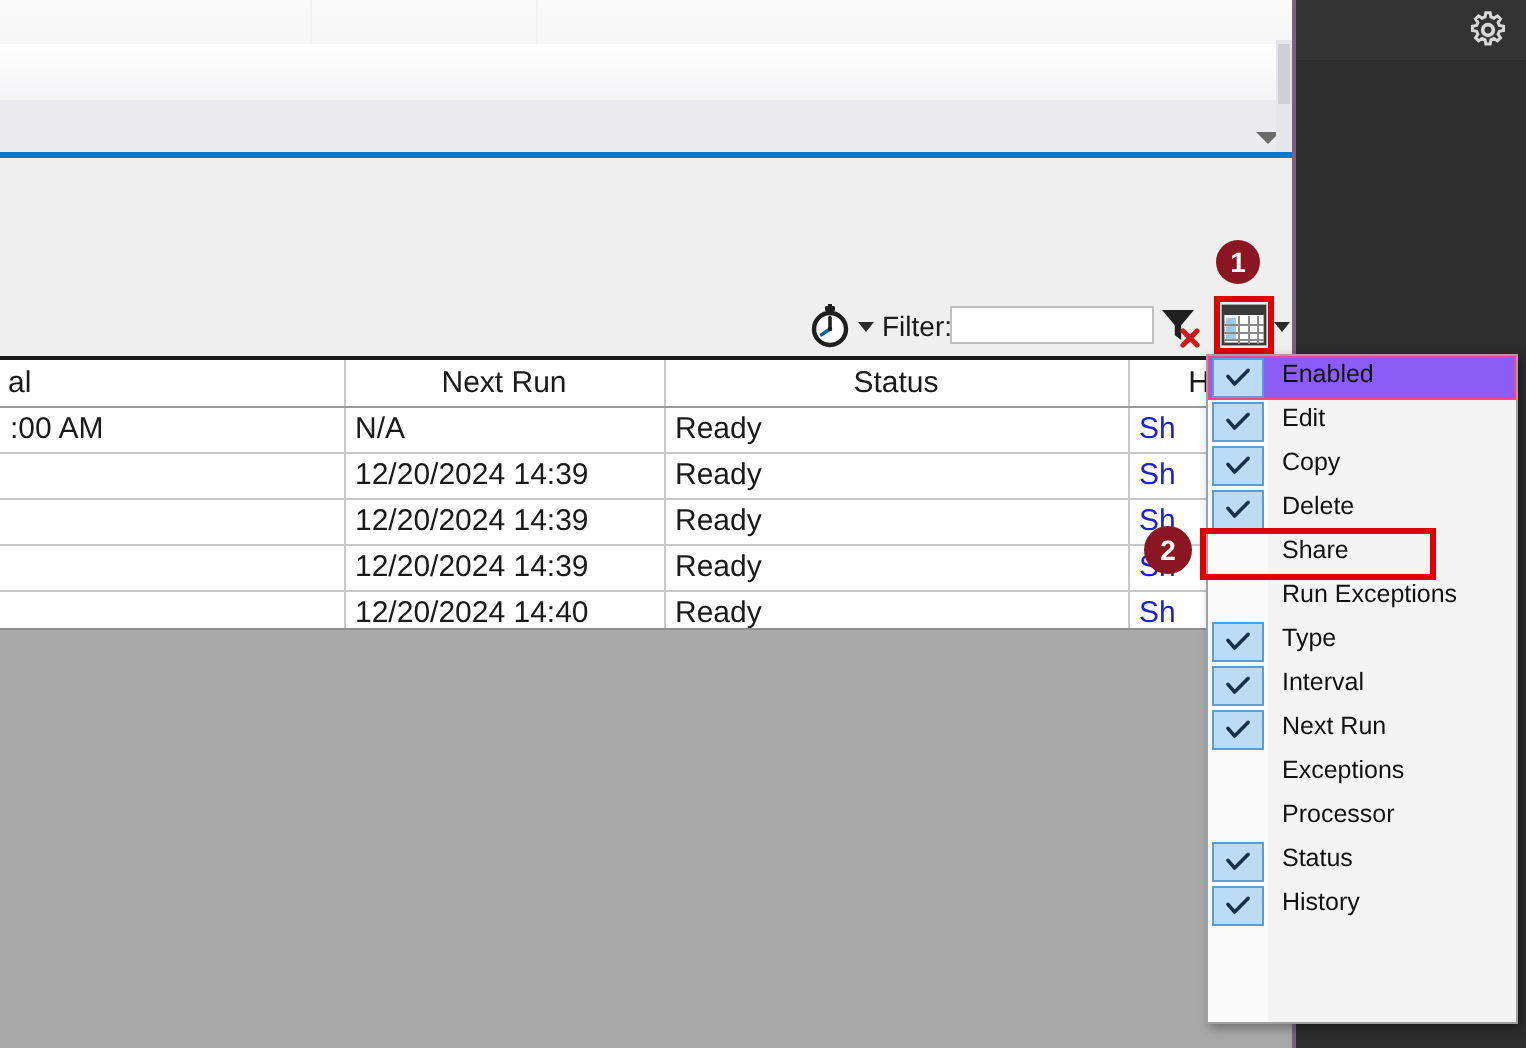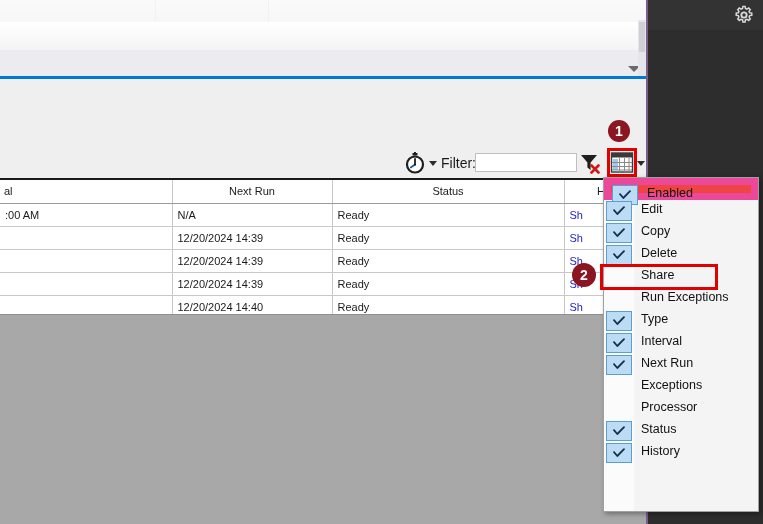--- a/index.html
+++ b/index.html
@@ -133,21 +133,21 @@
     border-top: 5px solid #2b2b2b;
   }
 
   
   .table-wrap {
     position: absolute; left: 0; top: 178px; width: 646px; height: 137px;
     background: #ffffff; overflow: hidden;
   }
   table.grid {
     width: 646px; border-collapse: collapse; table-layout: fixed;
-    font-size: 11px; color: #1a1a1a;
+    font-size: 15px; color: #1a1a1a;
   }
   table.grid th {
     height: 24px; background: #ffffff; font-weight: normal;
     border-bottom: 1px solid #9a9a9a;
     border-right: 1px solid #c8c8c8;
     border-top: 2px solid #1a1a1a;
     text-align: center; padding: 0 4px;
   }
   table.grid th.left-head { text-align: left; }
   table.grid td {
@@ -186,22 +186,22 @@
     position: absolute; left: 2px; top: 1px; width: 26px; height: 20px;
     border: 1px solid #5a9fd4; background: #bcdcf5;
     display: flex; align-items: center; justify-content: center;
   }
   .menu-item .chk.off { border: none; background: transparent; }
   .menu-item .chk svg { display: block; }
   .menu-item .mlabel {
     position: absolute; left: 37px; top: 2px; white-space: nowrap;
   }
   .menu-item.selected {
-    background: #ef4444;
-    border: 7px solid #ec4899;
+    background: #8b5cf6;
+    border: 1px solid #ec4899;
   }
   .menu-item.selected .mlabel { left: 36px; top: 1px; }
   .menu-item.selected .chk { left: 1px; top: 0px; }
   .menu-highlight-box {
     position: absolute; left: 600px; top: 264px; width: 118px; height: 26px;
     border: 3px solid #e00000; z-index: 50; background: transparent;
   }
 
   
   .badge {

